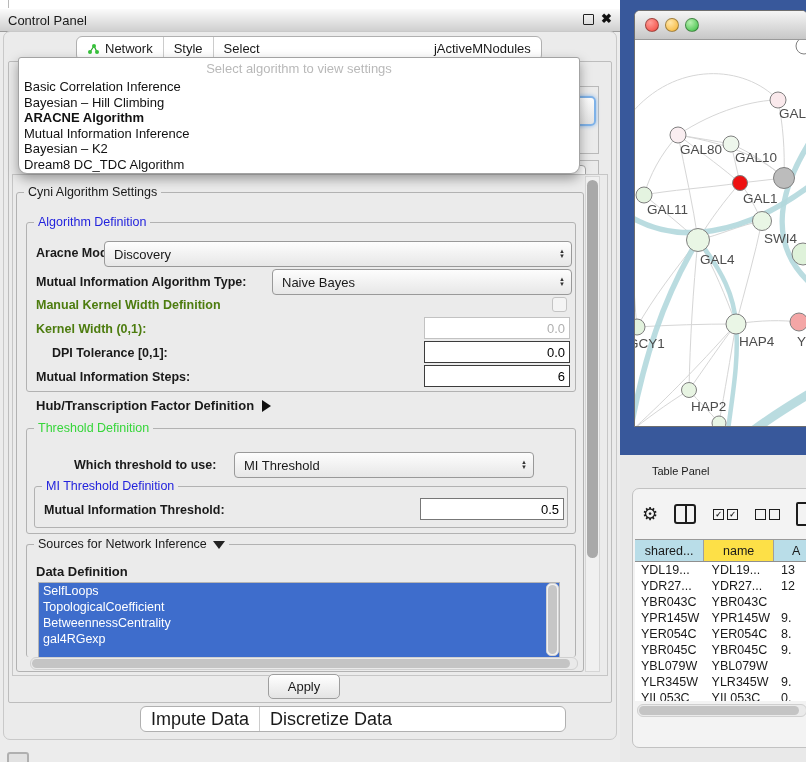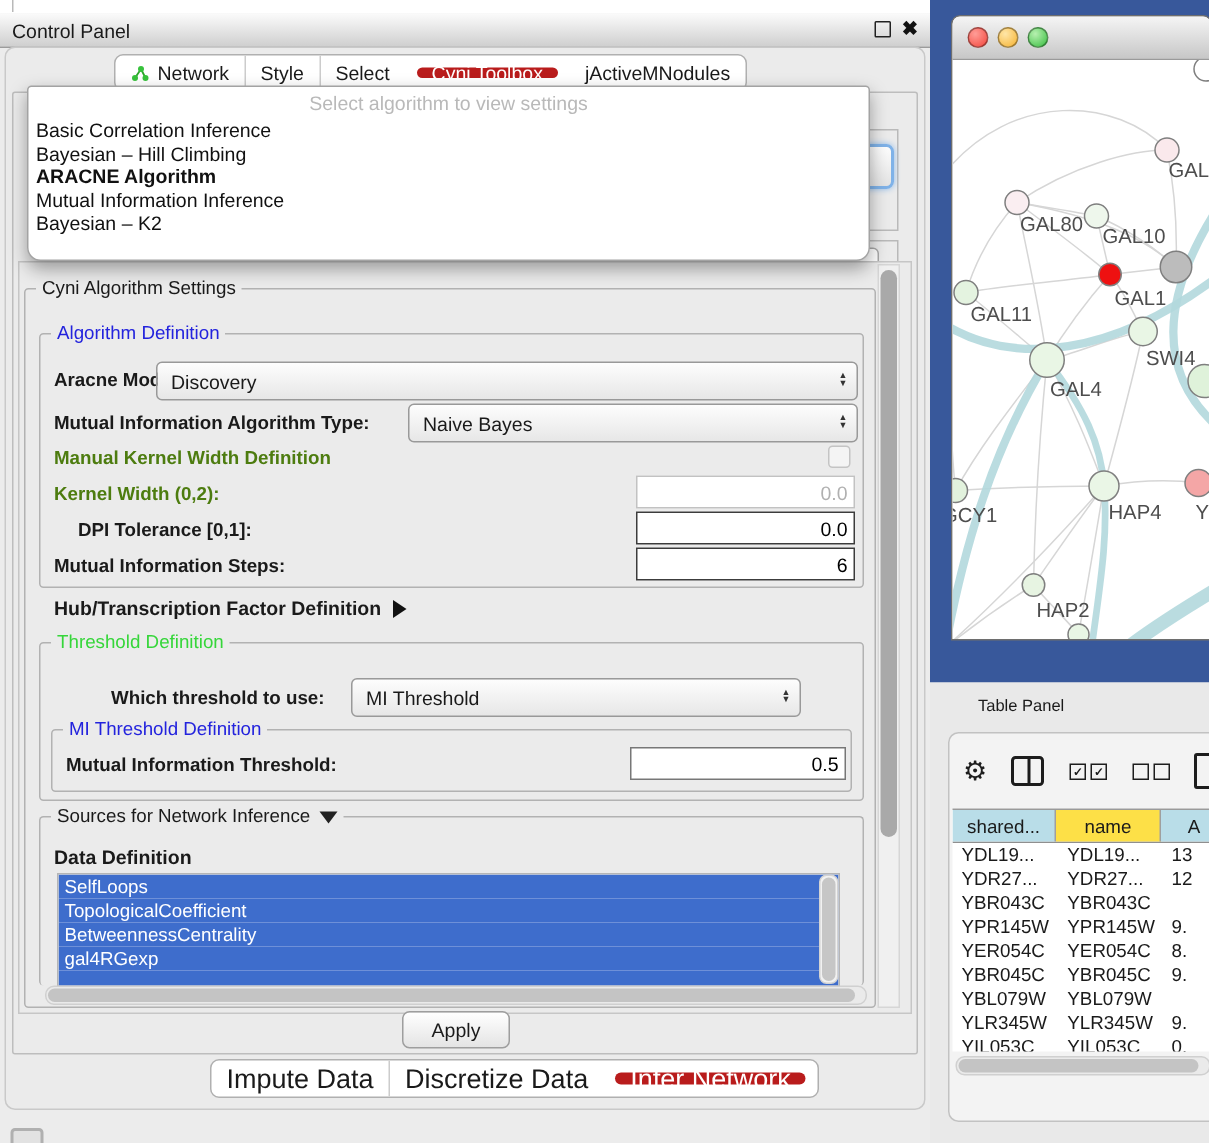--- a/index.html
+++ b/index.html
@@ -18,22 +18,22 @@
   .float-ic{width:9px;height:9px;border:1.5px solid #222;border-radius:1px;}
   .close-ic{font-size:13px;font-weight:bold;color:#111;line-height:14px;}
   .cp-shell{left:3px;top:31px;width:612px;height:707px;background:#ebebeb;
     border:1px solid #c9c9c9;border-radius:7px;}
 
   
   .tabbar{left:76px;top:36px;height:23px;background:#fff;border:1px solid #b0b0b0;
     border-radius:6px;display:flex;align-items:stretch;font-size:13px;overflow:hidden;}
   .tab{display:flex;align-items:center;padding:0 10px;cursor:default;white-space:nowrap;}
   .tab + .tab{border-left:1px solid #ccc;}
-  .tab.sel{background:#b91c1c;color:#fff;border-left:none;border-radius:4px;margin:8px;}
-  .tab.sel + .tab{border-left:none;}
+  .tab.sel{background:#0f172a;color:#fff;border-left:none;border-radius:4px;margin:18px;}
+  .tab.sel + .tab{border-left:none;margin-left:24px;}
   .net-ic{width:13px;height:12px;margin-right:5px;}
 
   
   .cp-outer{left:8px;top:61px;width:602px;height:640px;border:1px solid #bdbdbd;
     background:#ebebeb;border-radius:2px;}
 
   
   .frag-box{border:1px solid #b9b9b9;background:#ebebeb;}
   .frag-combo{border:2px solid #7fb2e8;box-shadow:0 0 4px #8ab8ea;border-radius:5px;
     background:linear-gradient(#fdfdfd,#e3e3e3);}
@@ -188,20 +188,21 @@
 <div class="abs frag-box" style="left:540px;top:160px;width:57px;height:26px;"></div>
 <div class="abs frag-input" style="left:546px;top:165px;width:38px;height:17px;"></div>
 
 <div class="abs popup" id="popup">
   <div class="prompt">Select algorithm to view settings</div>
 <div class="p-item">Basic Correlation Inference</div>
     <div class="p-item">Bayesian – Hill Climbing</div>
     <div class="p-item bold">ARACNE Algorithm</div>
     <div class="p-item">Mutual Information Inference</div>
     <div class="p-item">Bayesian – K2</div>
+    <div class="p-item">Dream8 DC_TDC Algorithm</div>
   </div>
 
 <div class="abs scrollpane"></div>
 
 <div class="groupbox" style="left:16px;top:192px;width:566px;height:478px;">
   <span class="legend">Cyni Algorithm Settings</span>
 </div>
 
 <div class="groupbox" style="left:26px;top:222px;width:548px;height:168px;">
   <span class="legend blue">Algorithm Definition</span>
@@ -211,21 +212,21 @@
   <span class="c-text">Discovery</span>
   <span class="c-arrows">▲<br>▼</span>
 </div>
 <span class="lbl" style="left:36px;top:275px;">Mutual Information Algorithm Type:</span>
 <div class="combo" style="left:272px;top:269px;width:298px;">
   <span class="c-text">Naive Bayes</span>
   <span class="c-arrows">▲<br>▼</span>
 </div>
 <span class="lbl dis" style="left:36px;top:298px;">Manual Kernel Width Definition</span>
 <span class="chk" style="left:552px;top:297px;"></span>
-<span class="lbl dis" style="left:36px;top:322px;">Kernel Width (0,2):</span>
+<span class="lbl dis" style="left:36px;top:322px;">Kernel Width (0,1):</span>
 <input class="tfield dis" style="left: 424px; top: 317px; width: 136px;" readonly="" value="0.0">
 <span class="lbl" style="left:52px;top:346px;">DPI Tolerance [0,1]:</span>
 <input class="tfield" style="left: 424px; top: 341px; width: 136px;" readonly="" value="0.0">
 <span class="lbl" style="left:36px;top:370px;">Mutual Information Steps:</span>
 <input class="tfield" style="left: 424px; top: 365px; width: 136px;" readonly="" value="6">
 
 <span class="lbl" style="left:36px;top:398px;font-size:13px;"><span>Hub/Transcription Factor Definition</span><span class="tri-right"></span></span>
 
 <div class="groupbox" style="left:26px;top:428px;width:548px;height:104px;">
   <span class="legend green">Threshold Definition</span>

